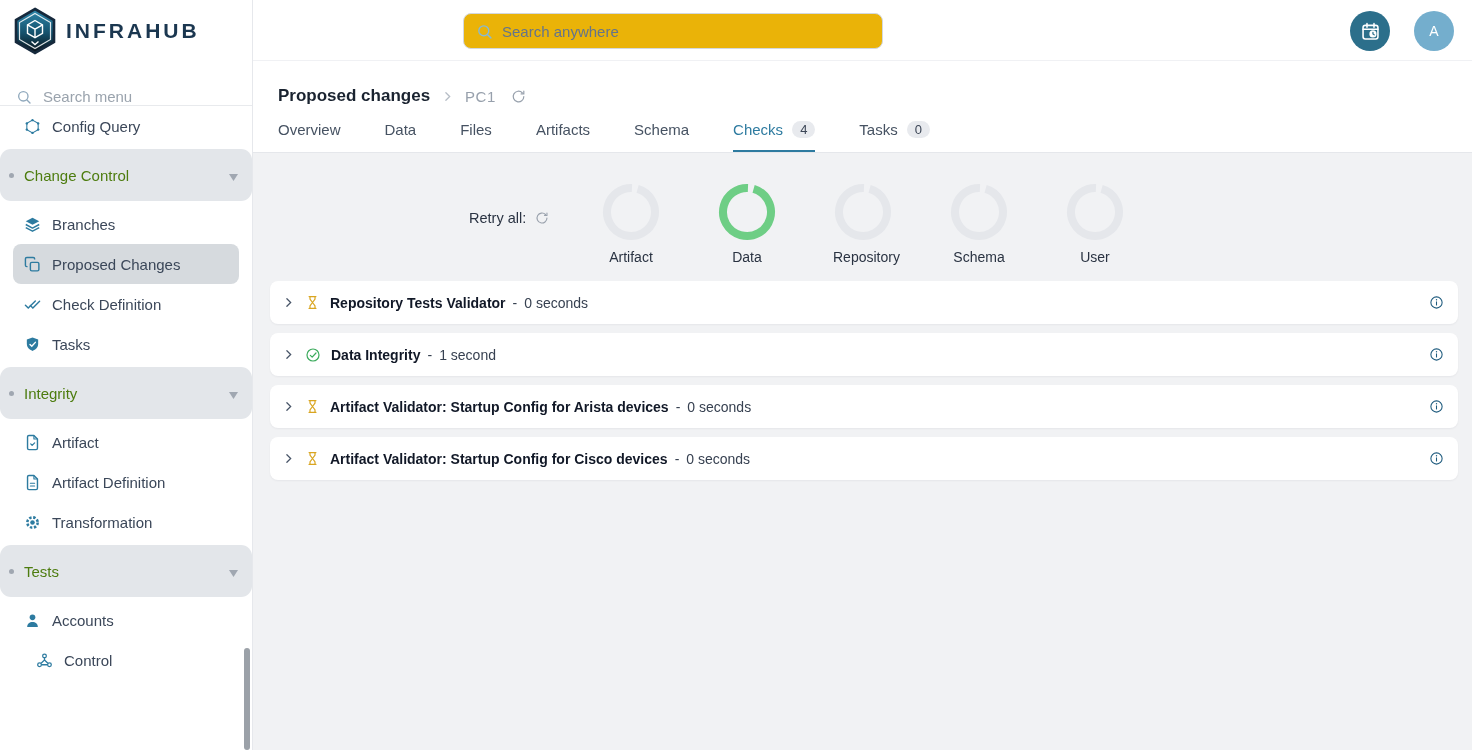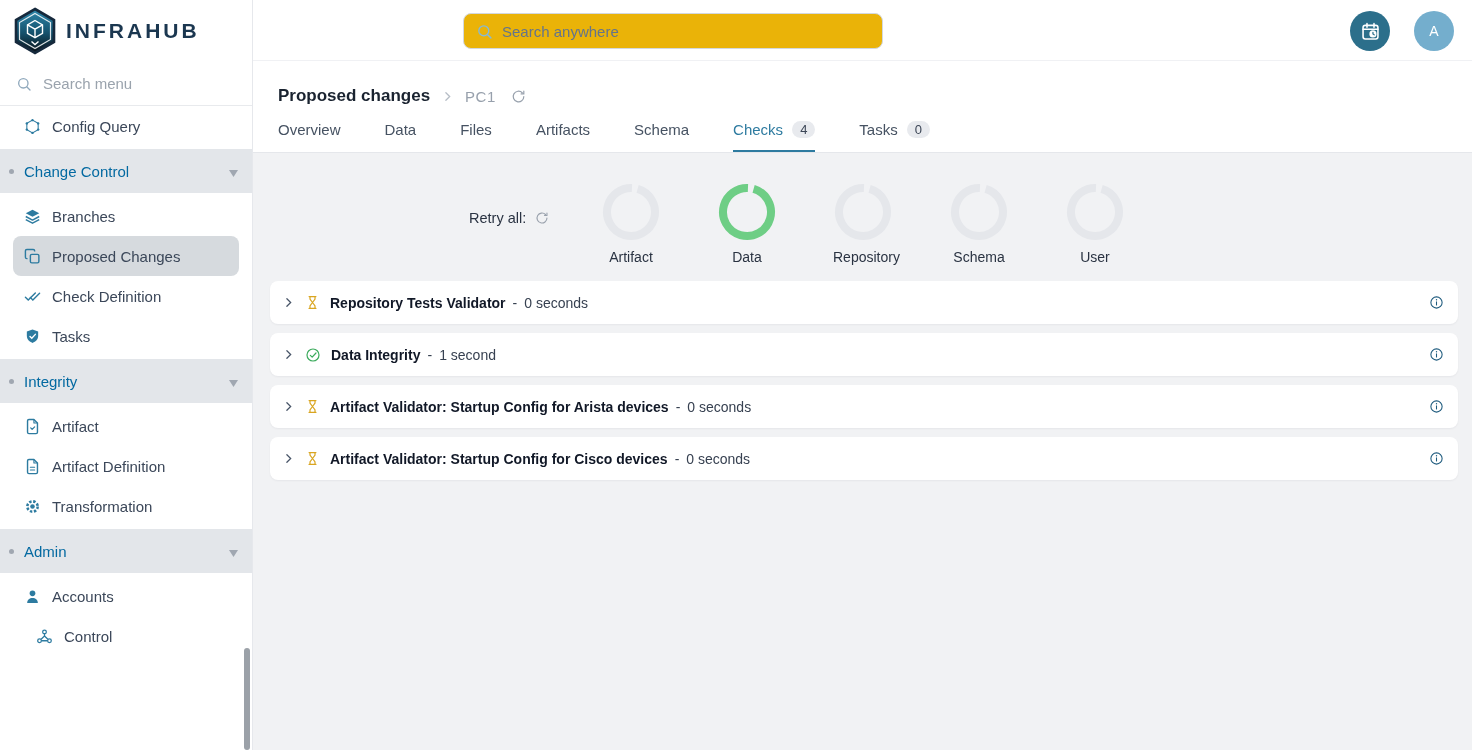--- a/index.html
+++ b/index.html
@@ -9,29 +9,29 @@
 
   
   .sidebar { width:253px; min-width:253px; border-right:1px solid #e6e8ec; display:flex; flex-direction:column; position:relative; background:#fff; }
   .logo-row { height:62px; display:flex; align-items:center; padding-left:13px; gap:9px; }
   .brand-name { font-weight:800; font-size:21px; letter-spacing:3px; color:#1b3750; }
   .branch-btn { margin:4px 7px 10px 6px; height:45px; border-radius:9px; background:#2d7b97; color:#fff; display:flex; align-items:center; padding:0 8px 0 14px; cursor:pointer; }
   .branch-label { font-size:15px; margin-left:12px; flex:1; letter-spacing:.3px; }
   .branch-chevron { padding:6px 10px; display:flex; align-items:center; }
   .branch-divider { width:1px; height:26px; background:rgba(255,255,255,.3); margin:0 6px; }
   .branch-plus { padding:6px 9px; display:flex; align-items:center; }
-  .menu-search { height:44px; display:flex; align-items:center; gap:11px; padding:0 16px; border-bottom:1px solid #e8eaed; color:#9aa3ad; }
+  .menu-search { height:44px; display:flex; align-items:flex-end; gap:11px; padding:0 16px; border-bottom:1px solid #e8eaed; color:#9aa3ad; }
   .menu-search input { border:0; outline:0; font-size:15px; color:#3b4759; width:100%; font-family:inherit; background:transparent; }
   .menu-search input::placeholder { color:#9aa3ad; }
   .menu { flex:1; overflow:hidden; }
   .menu-item { height:40px; display:flex; align-items:center; gap:11px; padding-left:24px; font-size:15px; color:#3b4759; cursor:pointer; }
   .menu-item .mi { width:17px; height:17px; color:#2d7ba0; flex:0 0 auto; display:flex; }
   .menu-item.selected { background:#d6dade; border-radius:8px; margin:0 13px; padding-left:11px; }
   .menu-item.indent2 { padding-left:36px; }
-  .menu-section { height:44px; background:#e3e6ea; display:flex; align-items:center; padding:0 14px 0 9px; gap:10px; color:#0369a1; font-size:15px; margin:3px 0; cursor:pointer; }
+  .menu-section { height:52px; background:#e3e6ea; display:flex; align-items:center; padding:0 14px 0 9px; gap:10px; color:#4d7c0f; font-size:15px; margin:3px 0; cursor:pointer;border-radius:11px; }
   .menu-section .sec-label { flex:1; }
   .menu-subsection { margin-left:12px; background:#edeff2; margin-top:4px; padding-left:9px; }
   .bullet { width:5px; height:5px; border-radius:50%; background:#a0a7b1; flex:0 0 auto; }
   .side-scrollbar { position:absolute; right:2px; bottom:0; width:6px; height:102px; background:#9ba1a8; border-radius:3px; }
 
   
   .main { flex:1; display:flex; flex-direction:column; min-width:0; }
   .topbar { height:61px; background:#fff; position:relative; border-bottom:1px solid #f0f1f4; }
   .search-box { position:absolute; left:210px; top:13px; width:420px; height:36px; border:1px solid #d3d8de; border-radius:8px; display:flex; align-items:center; gap:9px; padding:4px 12px; background:#eab308; }
   .search-box input { border:0; outline:0; font-size:15px; width:100%; color:#3b4759; font-family:inherit; background:transparent; }
@@ -203,21 +203,21 @@
             <svg viewBox="0 0 24 24" width="17" height="17">
               <circle cx="12" cy="12" r="3.2" fill="currentColor"></circle>
               <circle cx="12" cy="12" r="7.3" fill="none" stroke="currentColor" stroke-width="3.6" stroke-dasharray="3.4 2.35"></circle>
             </svg>
           </span>
         <span>Transformation</span>
       </div>
 
       <div class="menu-section">
         <span class="bullet"></span>
-        <span class="sec-label">Admin</span>
+        <span class="sec-label">Tests</span>
         <span><svg width="9" height="7">
               <polygon points="0,0 9,0 4.5,7" fill="#a0a7b1"></polygon>
             </svg></span>
       </div>
 
       <div class="menu-item">
         <span class="mi">
             <svg viewBox="0 0 24 24" width="17" height="17">
               <circle cx="12" cy="7.5" r="4" fill="currentColor"></circle>
               <path d="M4.5 21c0-4.2 3.4-6.8 7.5-6.8s7.5 2.6 7.5 6.8z" fill="currentColor"></path>

